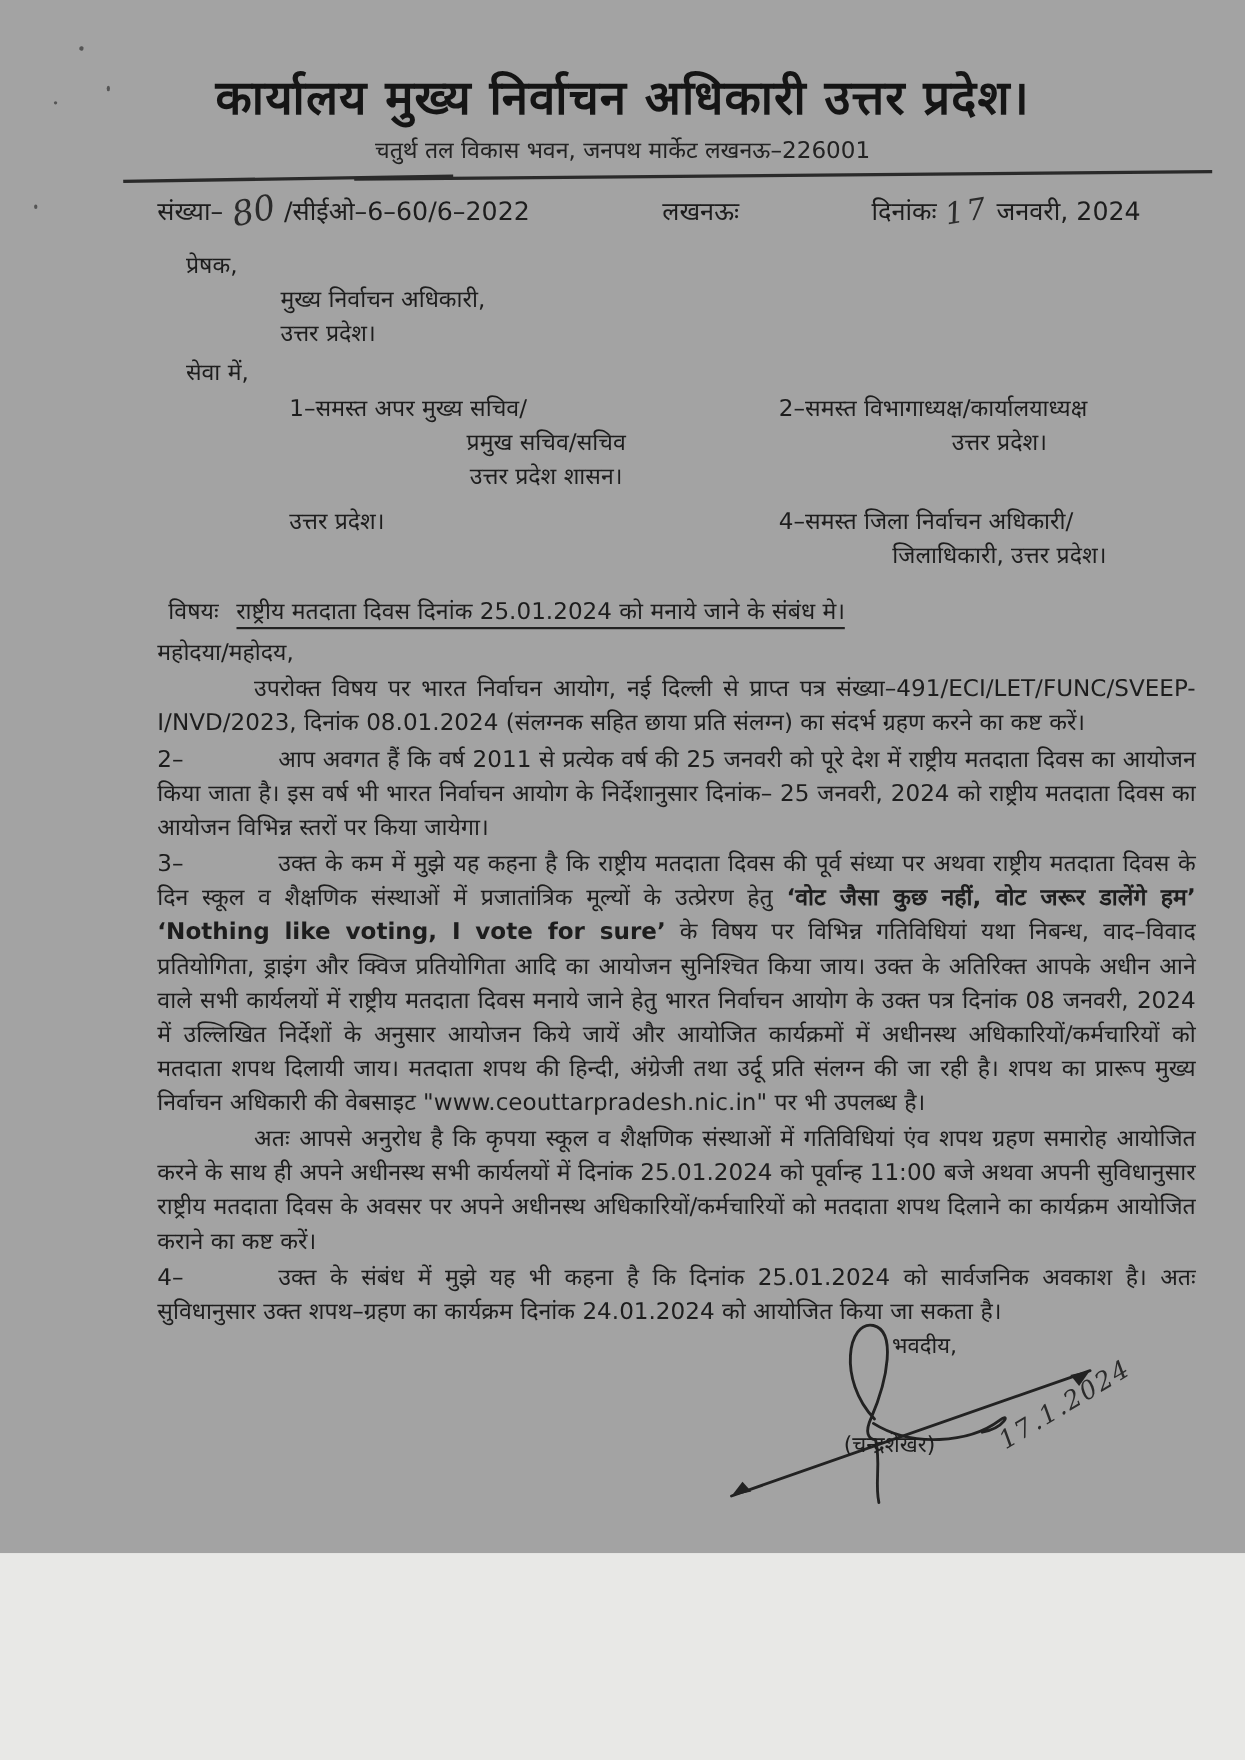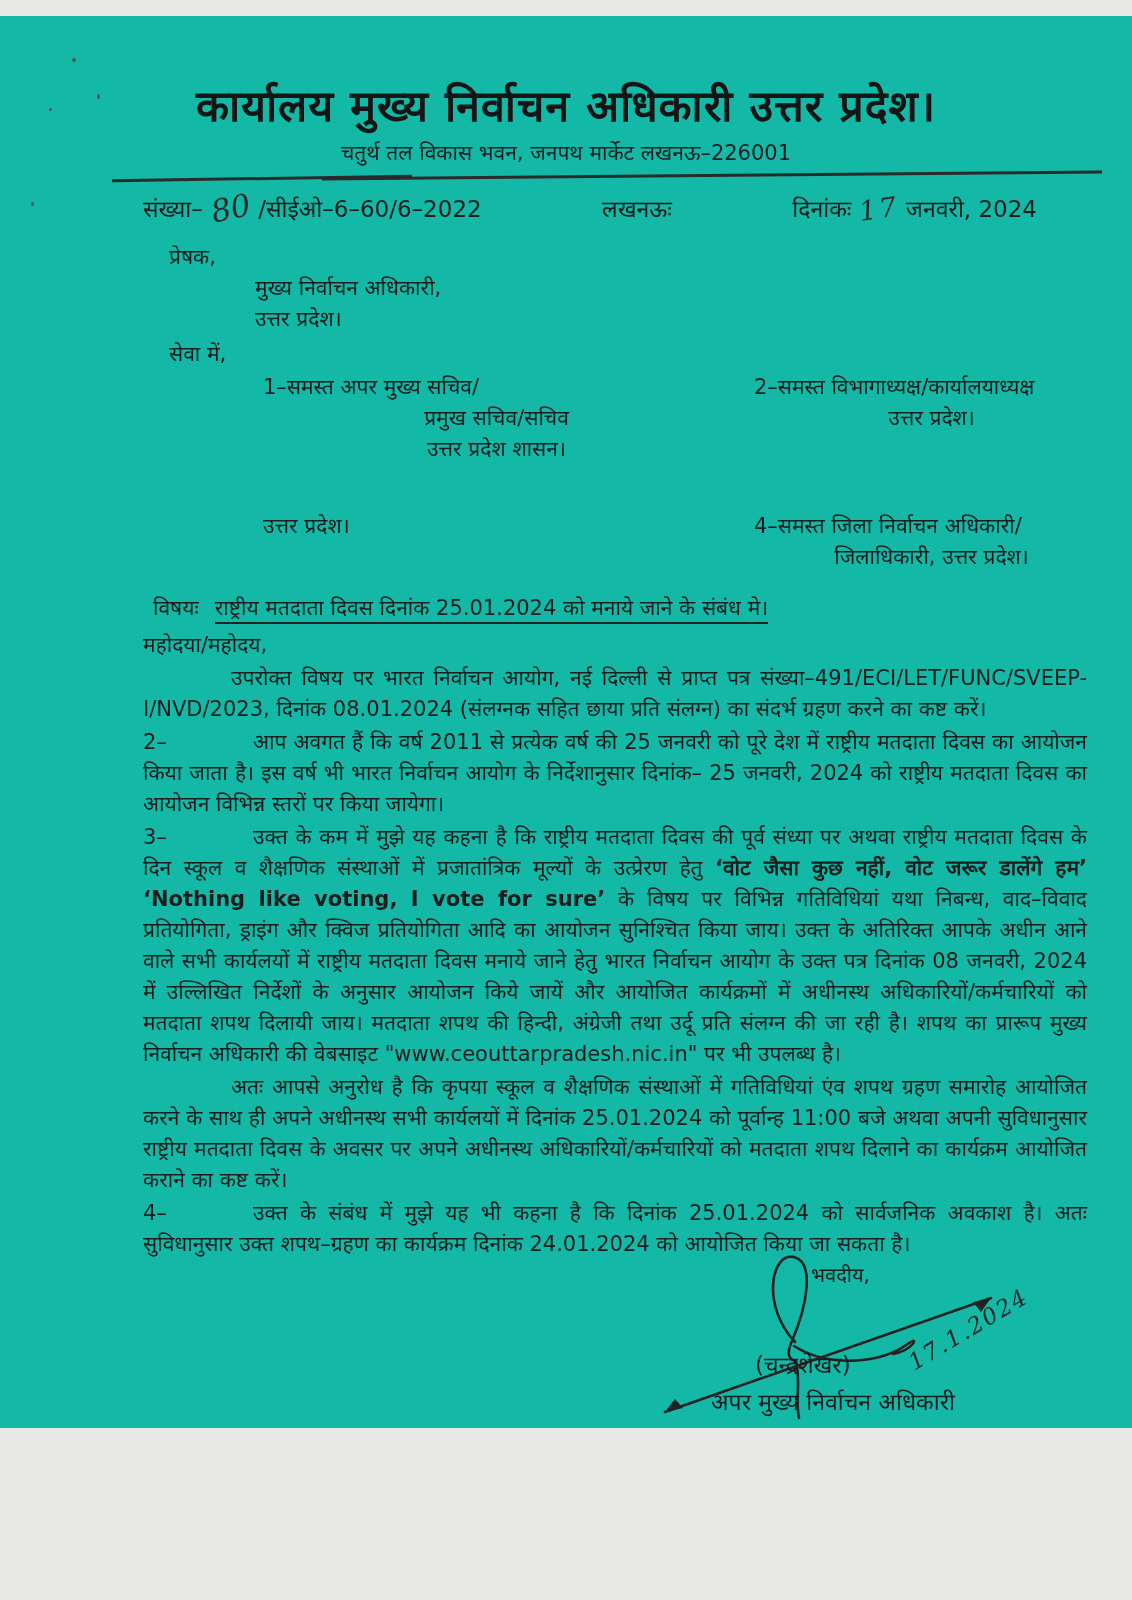--- a/index.html
+++ b/index.html
@@ -1,20 +1,20 @@
 <!DOCTYPE html>
 <html><head>
 <meta charset="utf-8">
 <style>
   html,body{margin:0;padding:0;background:#e8e8e6;}
   .page{
     position:relative;
     width:1132px;height:1412px;
-    margin:16px auto;
-    background:#14b8a6;
+    margin:0 auto;
+    background:#a3a3a3;
     font-family:"DejaVu Sans", sans-serif;
     color:#1d1d1d;
     overflow:hidden;
   }
   
   .header{padding-top:64px;text-align:center;}
   .title{
     font-size:43px;font-weight:700;letter-spacing:1px;
     color:#151515;line-height:1.25;
   }
@@ -33,41 +33,41 @@
   }
   .hand-no{font-size:31px;transform:rotate(-12deg);margin:0 8px;position:relative;top:2px;}
   .hand-day{font-size:27px;transform:rotate(-9deg);margin:0 7px;position:relative;top:1px;letter-spacing:3px;}
   
   .body{margin:18px 45px 0 143px;font-size:21px;line-height:31px;}
   .from-label{margin-left:26px;}
   .from-lines{margin-left:112px;}
   .to-label{margin-left:26px;margin-top:4px;}
   .recipients{
     display:grid;grid-template-columns:445px 1fr;
-    row-gap:10px;margin-left:120px;margin-top:2px;gap:46px;
+    row-gap:10px;margin-left:120px;margin-top:2px;
   }
   .rec-item .rec-line{display:block;}
   .rec-item .rec-line + .rec-line{padding-left:22px;text-align:center;}
   .subject-row{margin-top:20px;margin-left:10px;}
   .subject-text{border-bottom:2px solid #222;padding-bottom:2px;margin-left:16px;}
   .salutation{margin-top:6px;}
   .para{text-align:justify;margin-top:2px;}
   .indent1{text-indent:88px;}
   .para-num{display:inline-block;width:110px;}
   .bold{font-weight:700;}
   .enclosure{margin-top:4px;}
   .enclosure span{border-bottom:2px solid #222;padding-bottom:1px;}
   
   .sig{
     position:relative;width:430px;height:182px;
     margin-left:500px;margin-top:-16px;
   }
   .sig svg{position:absolute;inset:0;}
   .sig-closing{position:absolute;left:168px;top:16px;font-size:20px;}
-  .sig-name{position:absolute;left:112px;top:106px;font-size:23px;}
+  .sig-name{position:absolute;left:124px;top:106px;font-size:20px;}
   .sig-date{
     position:absolute;left:258px;top:70px;
     font-family:"DejaVu Serif", serif;font-style:italic;
     font-size:23px;transform:rotate(-31deg);letter-spacing:2px;color:#2b2b2b;
   }
   .sig-desig{position:absolute;left:68px;top:143px;font-size:23px;}
   
   .footer-path{
     position:absolute;left:146px;top:1424px;
     font-family:"DejaVu Serif", serif;font-size:11.5px;color:#3a3a3a;letter-spacing:0.3px;
@@ -168,20 +168,19 @@
           <path d="M 151,102 C 186,124 238,120 266,99 C 276,91 271,106 250,110"></path>
           <path d="M 153,117 C 158,138 152,156 156,174"></path>
           <path d="M 22,168 L 348,54"></path>
         </g>
         <polygon points="348,54 330,58 338,68" fill="#222"></polygon>
         <polygon points="22,168 40,164 32,155" fill="#222"></polygon>
       </svg>
       <div class="sig-closing">भवदीय,</div>
       <div class="sig-date">17.1.2024</div>
       <div class="sig-name">(चन्द्रशेखर)</div>
-      <div class="sig-desig">अपर मुख्य निर्वाचन अधिकारी</div>
     </div>
 
   </div>
 
   <div class="footer-path">c:\users\hp\desktop\suhail-23-24\nvd-2024\nvd-2024 note.doc</div>
 
 </div>
 
 </body></html>

